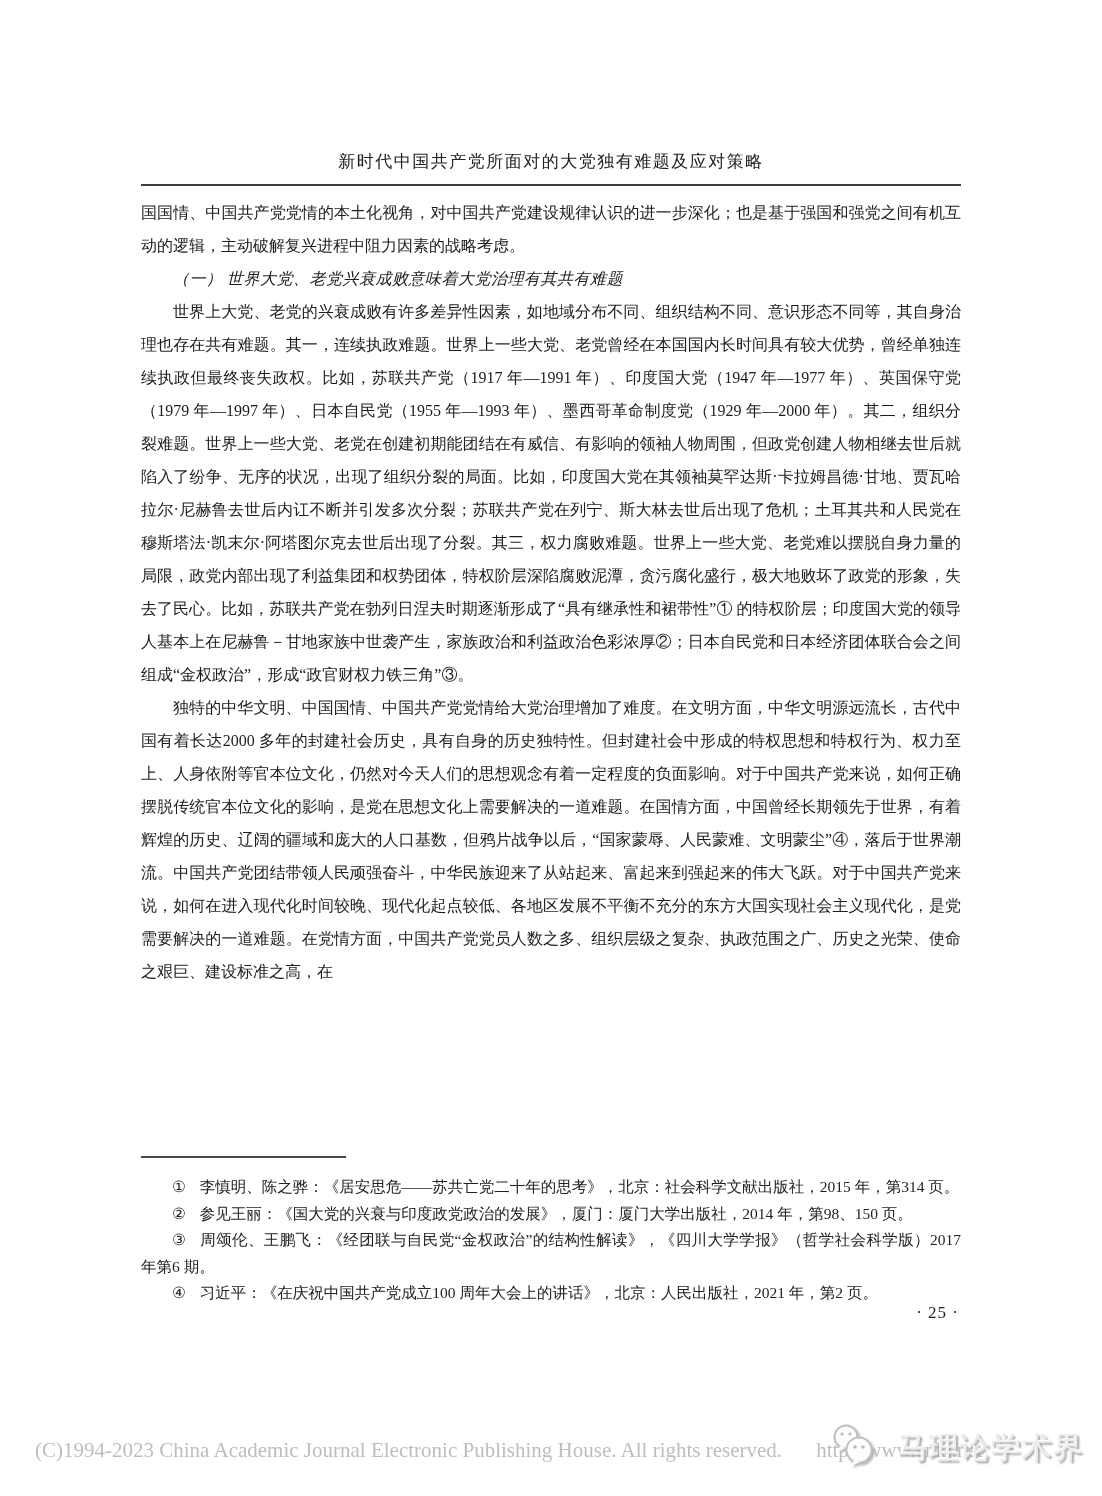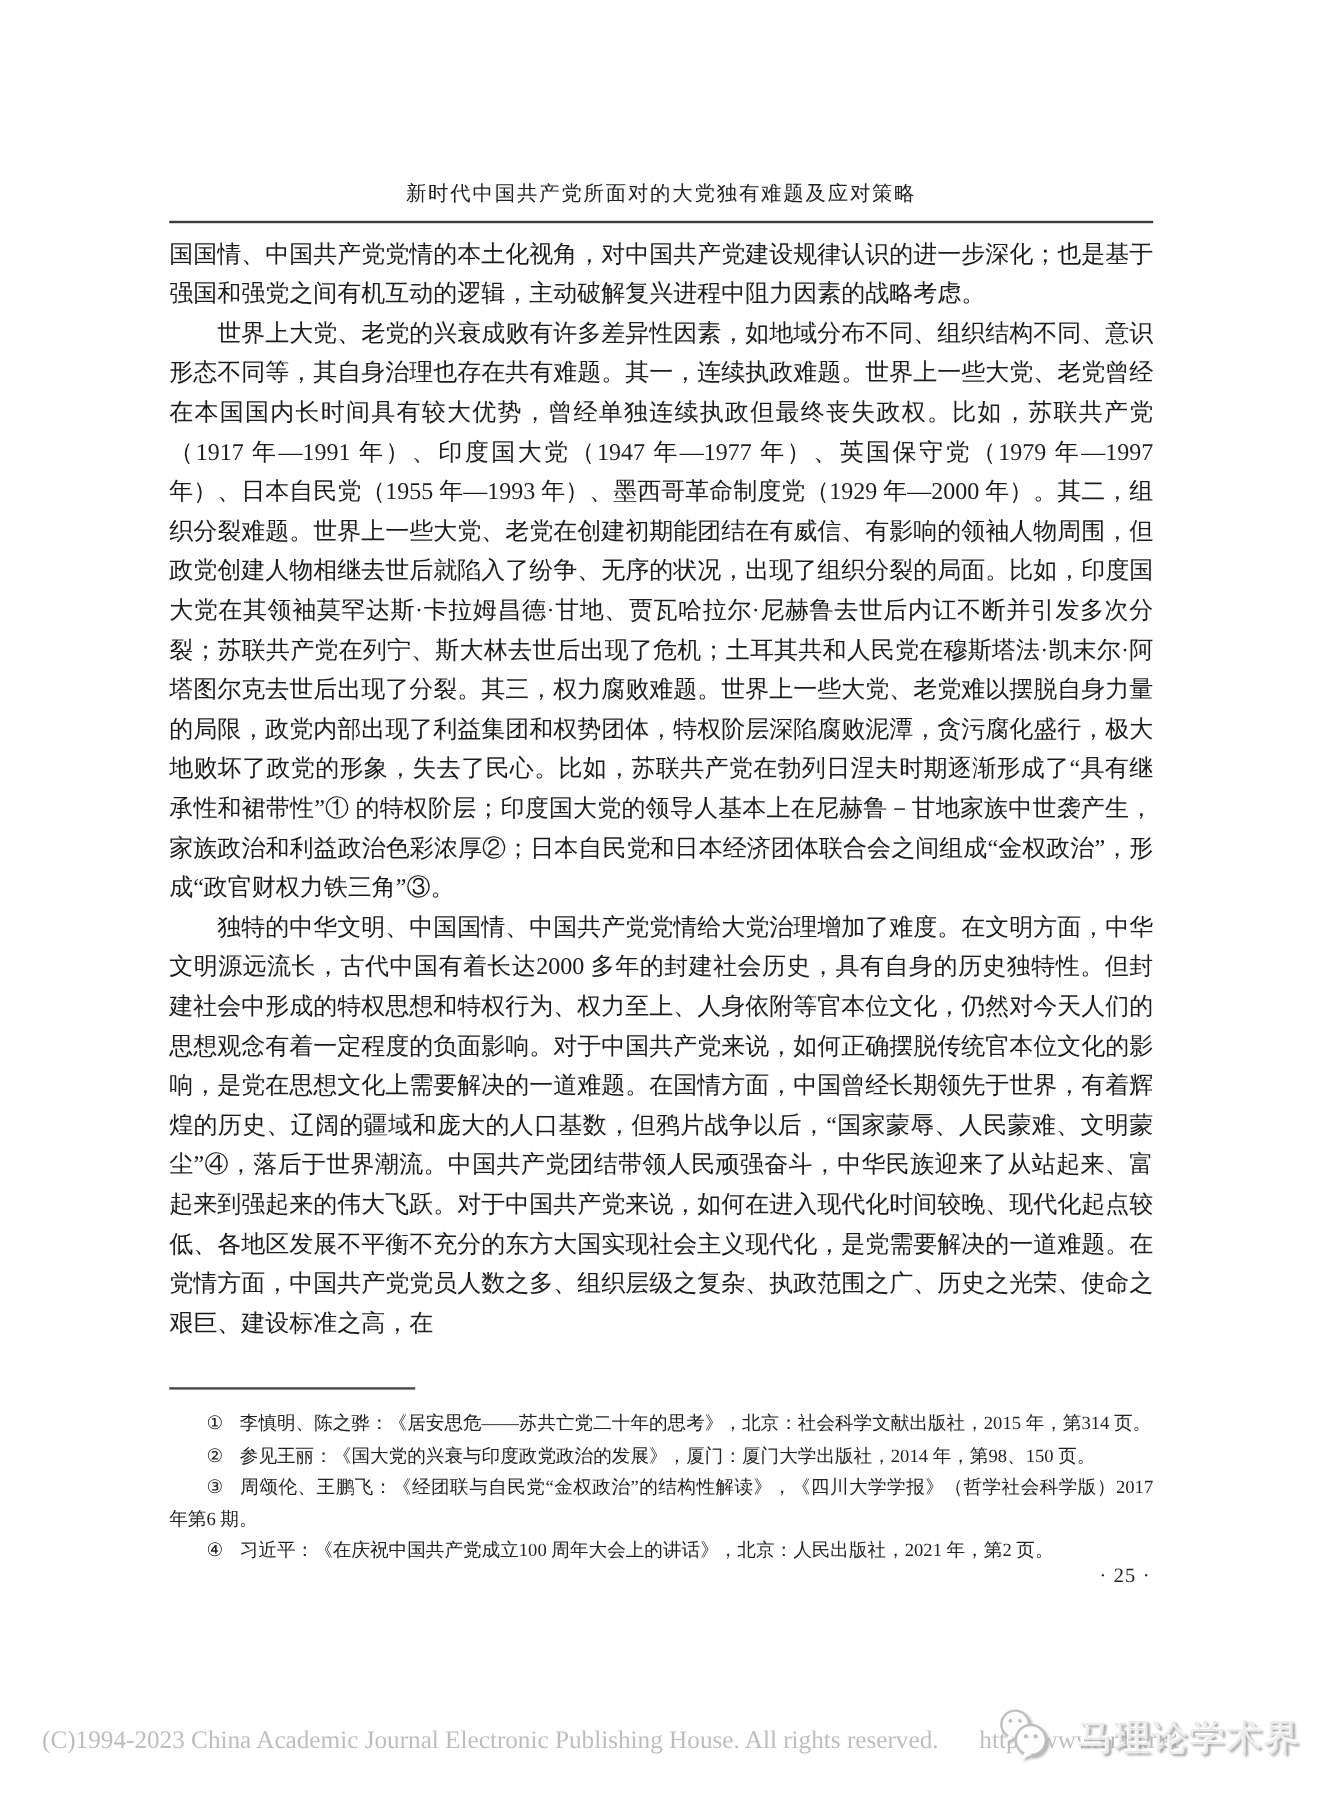--- a/index.html
+++ b/index.html
@@ -15,21 +15,21 @@
   .header-title{
     position:absolute;top:150px;left:141px;width:820px;
     text-align:center;font-size:17px;letter-spacing:1.5px;color:#222;
   }
   .header-rule{
     position:absolute;top:184px;left:141px;width:820px;height:0;
     border-top:2px solid #3c3c3c;
   }
   .content{
     position:absolute;top:196px;left:141px;width:820px;
-    font-size:20px;line-height:33px;
+    font-size:16px;line-height:33px;
     text-align:justify;
   }
   .content p{margin:0;}
   .para{text-indent:2em;}
   .para-continued{text-indent:0;}
   .section-heading{
     text-indent:2em;
     font-style:italic;
     letter-spacing:0.5px;
   }
@@ -67,20 +67,21 @@
 </head>
 <body>
 
 <div class="page">
 
   <div class="header-title">新时代中国共产党所面对的大党独有难题及应对策略</div>
   <div class="header-rule"></div>
 
   <div class="content">
     <p class="para-continued">国国情、中国共产党党情的本土化视角，对中国共产党建设规律认识的进一步深化；也是基于强国和强党之间有机互动的逻辑，主动破解复兴进程中阻力因素的战略考虑。</p>
+    <p class="section-heading">（一） 世界大党、老党兴衰成败意味着大党治理有其共有难题</p>
     <p class="para">世界上大党、老党的兴衰成败有许多差异性因素，如地域分布不同、组织结构不同、意识形态不同等，其自身治理也存在共有难题。其一，连续执政难题。世界上一些大党、老党曾经在本国国内长时间具有较大优势，曾经单独连续执政但最终丧失政权。比如，苏联共产党（1917 年—1991 年）、印度国大党（1947 年—1977 年）、英国保守党（1979 年—1997 年）、日本自民党（1955 年—1993 年）、墨西哥革命制度党（1929 年—2000 年）。其二，组织分裂难题。世界上一些大党、老党在创建初期能团结在有威信、有影响的领袖人物周围，但政党创建人物相继去世后就陷入了纷争、无序的状况，出现了组织分裂的局面。比如，印度国大党在其领袖莫罕达斯·卡拉姆昌德·甘地、贾瓦哈拉尔·尼赫鲁去世后内讧不断并引发多次分裂；苏联共产党在列宁、斯大林去世后出现了危机；土耳其共和人民党在穆斯塔法·凯末尔·阿塔图尔克去世后出现了分裂。其三，权力腐败难题。世界上一些大党、老党难以摆脱自身力量的局限，政党内部出现了利益集团和权势团体，特权阶层深陷腐败泥潭，贪污腐化盛行，极大地败坏了政党的形象，失去了民心。比如，苏联共产党在勃列日涅夫时期逐渐形成了“具有继承性和裙带性”① 的特权阶层；印度国大党的领导人基本上在尼赫鲁－甘地家族中世袭产生，家族政治和利益政治色彩浓厚②；日本自民党和日本经济团体联合会之间组成“金权政治”，形成“政官财权力铁三角”③。</p>
     <p class="para">独特的中华文明、中国国情、中国共产党党情给大党治理增加了难度。在文明方面，中华文明源远流长，古代中国有着长达2000 多年的封建社会历史，具有自身的历史独特性。但封建社会中形成的特权思想和特权行为、权力至上、人身依附等官本位文化，仍然对今天人们的思想观念有着一定程度的负面影响。对于中国共产党来说，如何正确摆脱传统官本位文化的影响，是党在思想文化上需要解决的一道难题。在国情方面，中国曾经长期领先于世界，有着辉煌的历史、辽阔的疆域和庞大的人口基数，但鸦片战争以后，“国家蒙辱、人民蒙难、文明蒙尘”④，落后于世界潮流。中国共产党团结带领人民顽强奋斗，中华民族迎来了从站起来、富起来到强起来的伟大飞跃。对于中国共产党来说，如何在进入现代化时间较晚、现代化起点较低、各地区发展不平衡不充分的东方大国实现社会主义现代化，是党需要解决的一道难题。在党情方面，中国共产党党员人数之多、组织层级之复杂、执政范围之广、历史之光荣、使命之艰巨、建设标准之高，在</p>
   </div>
 
   <div class="footnotes">
     <div class="footnote-rule"></div>
     <p class="footnote">
       <span class="fn-marker">①</span><span>李慎明、陈之骅：《居安思危——苏共亡党二十年的思考》，北京：社会科学文献出版社，2015 年，第314 页。</span>
     </p>
     <p class="footnote">

